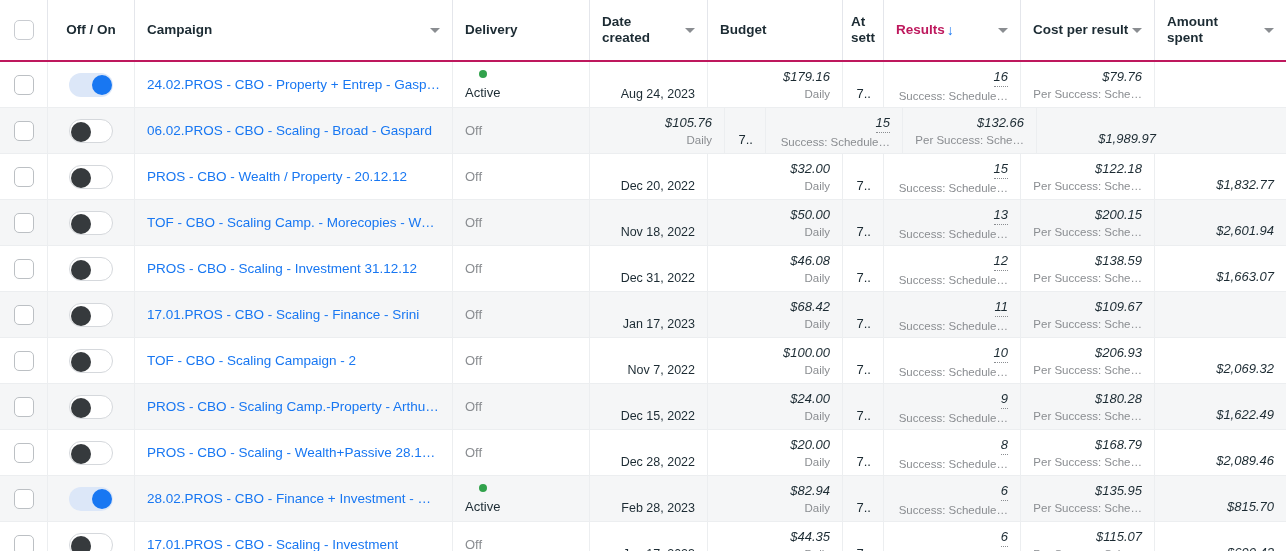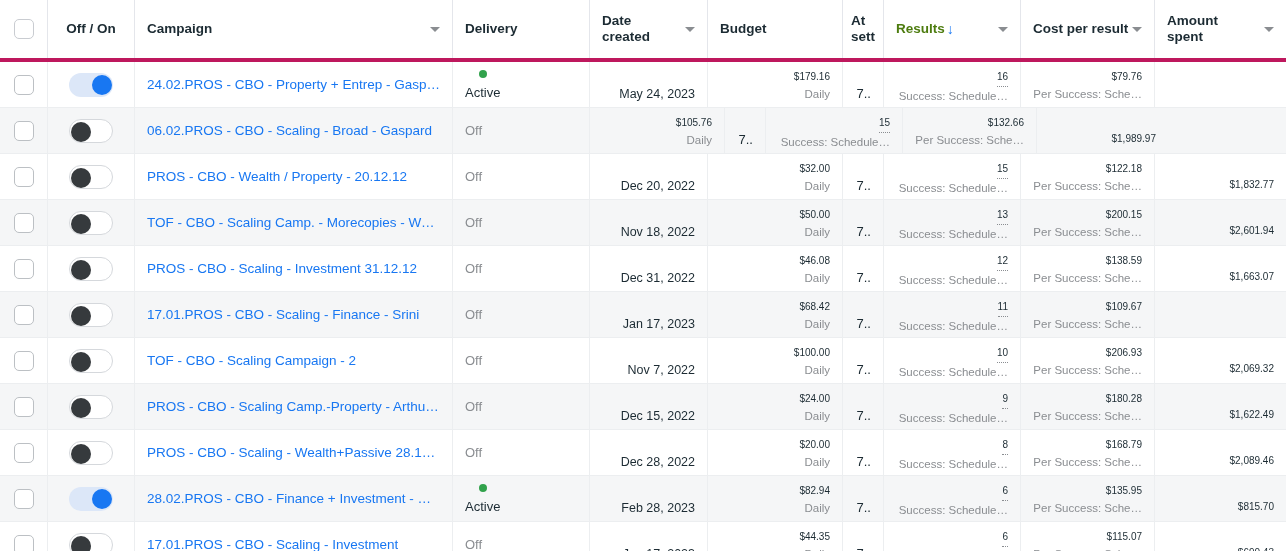--- a/index.html
+++ b/index.html
@@ -16,42 +16,42 @@
     width: 1286px;
     height: 551px;
     position: relative;
     background: #fff;
   }
 
   
   .hdr {
     display: flex;
     height: 62px;
-    border-bottom: 4px solid #be185d;
+    border-bottom: 2px solid #be185d;
     background: #ffffff;
     position: relative;
     z-index: 5;
   }
   .hdr .cell {
     display: flex;
     align-items: center;
     padding: 0 12px;
     border-right: 1px solid #e4e6eb;
     font-size: 13.5px;
     font-weight: bold;
     color: #1c2b33;
     position: relative;
     overflow: hidden;
     flex: 0 0 auto;
   }
   .hdr .cell.no-border { border-right: none; gap: 44px; }
   .hdr .cell .lbl { line-height: 16px; }
   .hdr .cell.wrap .lbl { white-space: normal; max-width: 78px; }
   .hdr .cell.right { justify-content: center; }
-  .hdr .cell.sorted .lbl { color: #4d7c0f; }
+  .hdr .cell.sorted .lbl { color: #be185d; }
 
   .caret {
     width: 0; height: 0;
     border-left: 5px solid transparent;
     border-right: 5px solid transparent;
     border-top: 5px solid #8a8d91;
     margin-left: auto;
     flex: 0 0 auto;
   }
   .sort-arrow {
@@ -143,21 +143,21 @@
     cursor: pointer;
   }
 
   
   .deliv { display: flex; align-items: center; gap: 7px; font-size: 13px; flex-direction: column; }
   .dot { width: 8px; height: 8px; border-radius: 50%; background: #31a24c; flex: 0 0 auto; }
   .deliv.off-state { color: #8a8d91; }
 
   .date-txt { font-size: 12.5px; color: #1c2b33; }
 
-  .main-val { font-size: 10px; color: #1c2b33; line-height: 17px; }
+  .main-val { font-size: 13px; color: #1c2b33; line-height: 17px; font-style: italic; }
   .sub-val  { font-size: 11.5px; color: #8a8d91; line-height: 15px; margin-top: 2px;
               white-space: nowrap; overflow: hidden; text-overflow: ellipsis; max-width: 100%; }
   .dotted { border-bottom: 1px dotted #8a8d91; padding-bottom: 1px; }
   .att-txt { font-size: 13px; color: #1c2b33; }
 </style>
 </head>
 <body>
 
 <div class="grid">
 
@@ -213,21 +213,21 @@
         <div class="cell c-camp">
           <span class="camp-link">24.02.PROS - CBO - Property + Entrep - Gaspa…</span>
         </div>
         <div class="cell c-deliv">
           <span class="deliv">
             <span class="dot"></span>
             <span>Active</span>
           </span>
         </div>
         <div class="cell c-date right">
-          <span class="date-txt">May 24, 2023</span>
+          <span class="date-txt">Aug 24, 2023</span>
         </div>
         <div class="cell c-budget right">
           <span class="main-val">$179.16</span>
           <span class="sub-val">Daily</span>
         </div>
         <div class="cell c-att right">
           <span class="att-txt">7..</span>
         </div>
         <div class="cell c-results right">
           <span class="main-val dotted">16</span>

